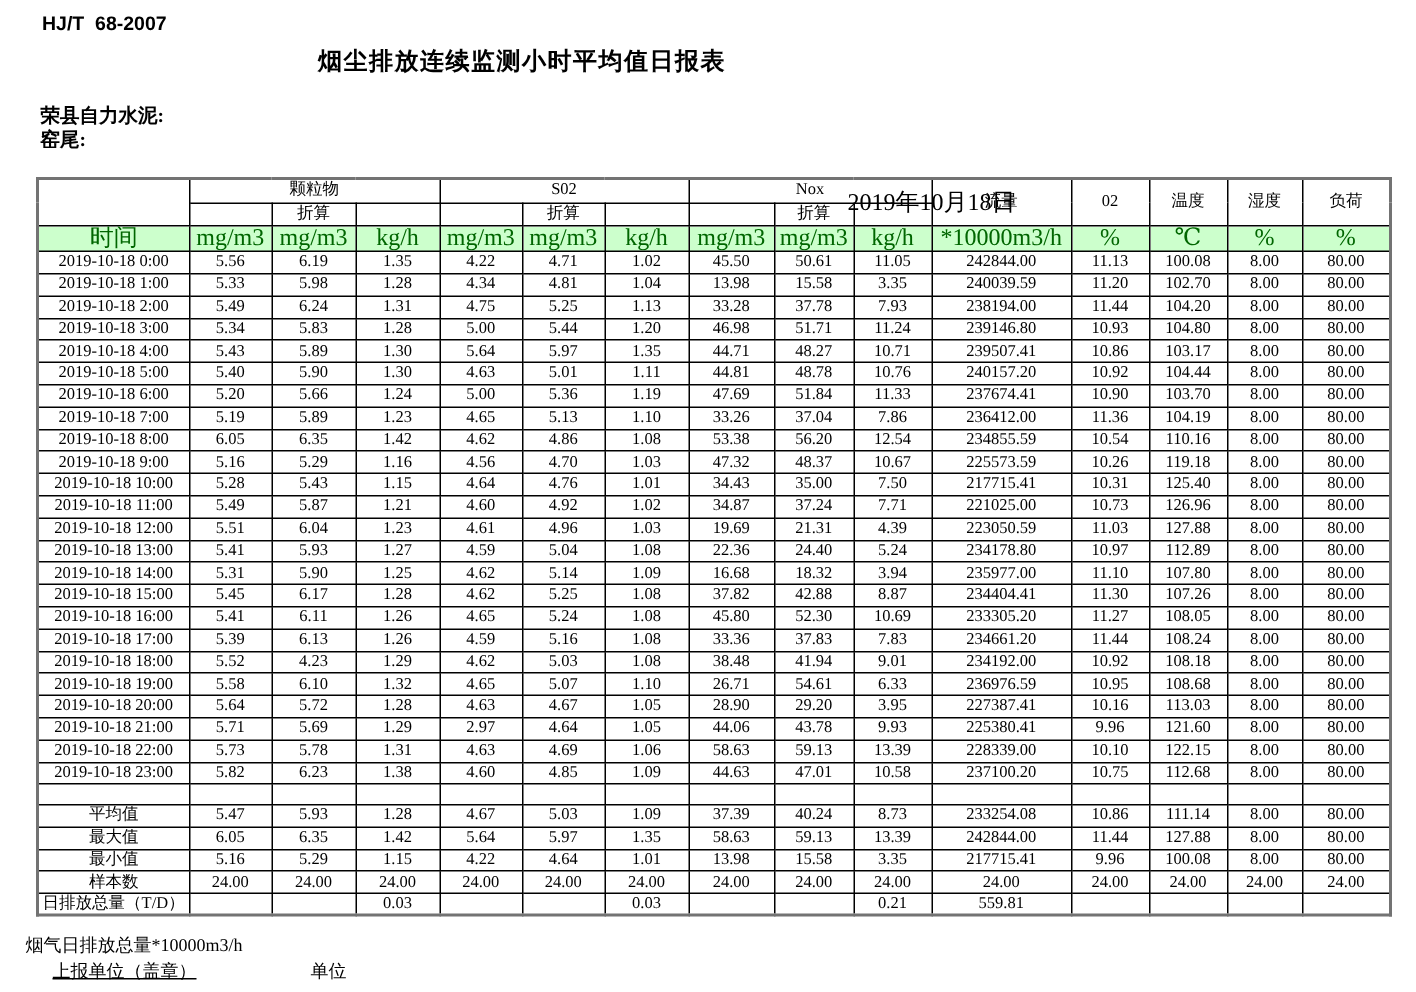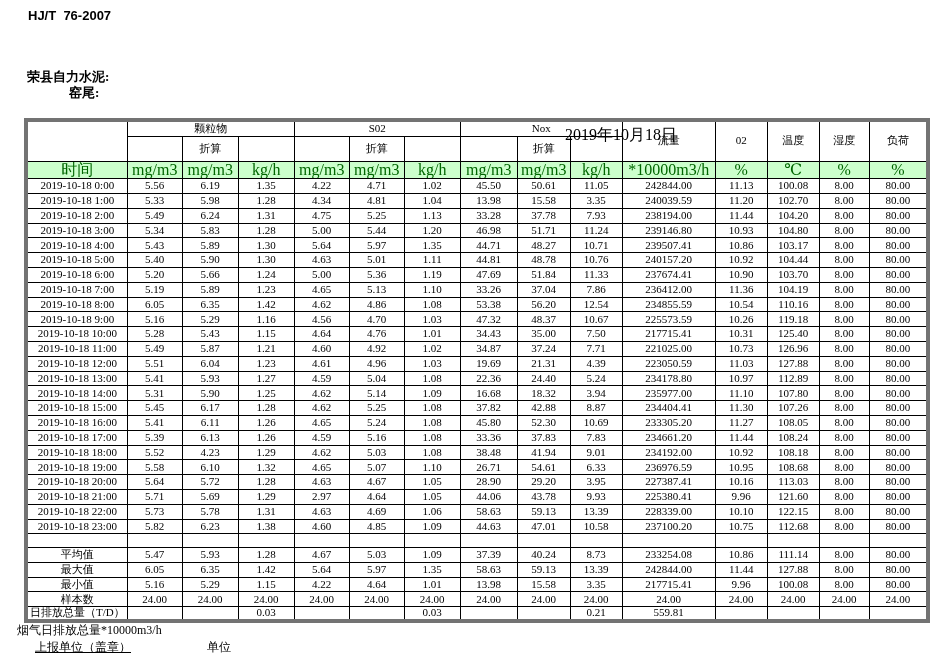--- a/index.html
+++ b/index.html
@@ -2,47 +2,48 @@
 <html><head>
 <meta charset="utf-8">
 <style>
   html,body{margin:0;padding:0;background:#fff;}
   .page{position:relative;width:944px;height:661px;background:#ffffff;overflow:hidden;
         font-family:"Liberation Serif","DejaVu Serif",serif;color:#000;}
   .doc-code{position:absolute;top:8px;left:28px;font-size:13px;font-weight:bold;white-space:pre;
             font-family:"Liberation Sans","DejaVu Sans",sans-serif;}
   .title{position:absolute;top:31px;left:212px;font-size:16px;font-weight:bold;letter-spacing:1px;}
   .company{position:absolute;top:68px;left:27px;font-size:13px;font-weight:bold;}
-  .station{position:absolute;top:84px;left:27px;font-size:13px;font-weight:bold;margin-left:42px;}
+  .station{position:absolute;top:84px;left:27px;font-size:13px;font-weight:bold;}
   .date{position:absolute;top:85px;left:565px;font-size:16px;margin-top:40px;}
   table.report{position:absolute;left:24px;top:118px;border-collapse:collapse;table-layout:fixed;
-               border:4px solid #737373;}
+               border:2px solid #737373;}
   table.report td{border:1px solid #000;padding:0 2px;font-size:11px;text-align:center;
                   white-space:nowrap;overflow:hidden;line-height:1.05;}
   thead td{font-size:12px;}
-  tr.hrow1{height:16px;} tr.hrow2{height:25px;padding-left:48px;}
+  tr.hrow1{height:16px;} tr.hrow2{height:15px;padding-left:48px;}
   tr.unit-row{height:16px;}
   tr.unit-row td{background:#ccffcc;color:#006600;font-size:16px;}
   tr.data-row{height:14.8px;}
   tr.spacer-row{height:14px;}
   tr.summary-row{height:14.7px;}
   td.time-cell{text-align:right;padding-right:5px;}
   td.flow-cell{text-align:right;padding-right:7px;}
   td.label-cell{text-align:right;padding-right:4px;}
   td.label-left{text-align:left;padding-left:1px;margin-left:42px;}
   .footer-note{position:absolute;top:622px;left:17px;font-size:12px;}
   .footer-line2{position:absolute;top:639px;left:35px;font-size:12px;text-decoration:underline;}
   .footer-unit{position:absolute;top:639px;left:207px;font-size:12px;}
 </style>
 </head>
 <body>
 
 <div class="page">
 
-  <div class="doc-code">HJ/T  76-2007</div>
+  <div class="doc-code">HJ/T  68-2007</div>
+  <div class="title">烟尘排放连续监测小时平均值日报表</div>
   <div class="company">荣县自力水泥:</div>
   <div class="station">窑尾:</div>
   <div class="date">2019年10月18日</div>
 
   <table class="report">
     <colgroup>
       <col style="width:101px">
         <col style="width:55px">
         <col style="width:56px">
         <col style="width:56px">

